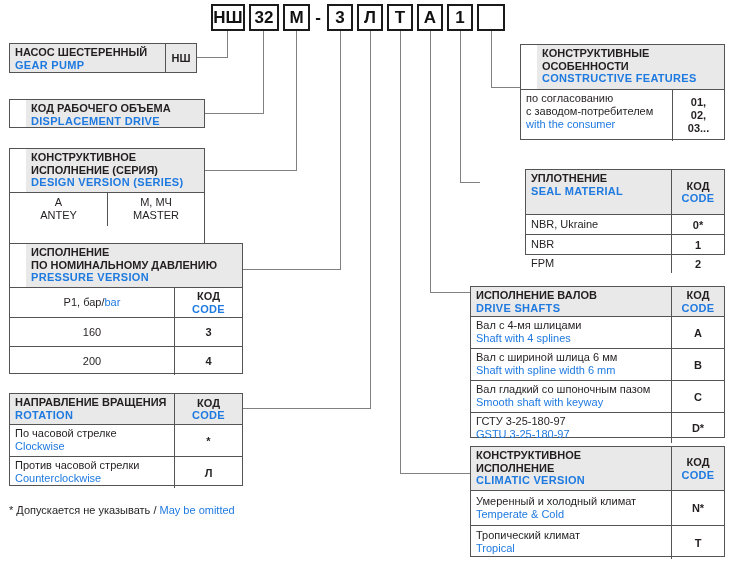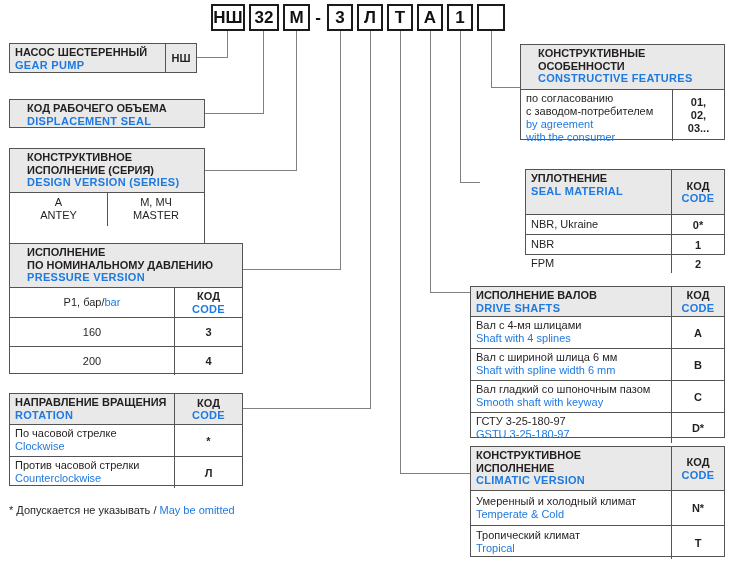--- a/index.html
+++ b/index.html
@@ -60,21 +60,22 @@
   
   .panel {
     position: absolute;
     border: 1px solid #545454;
     box-sizing: border-box;
     background: #ffffff;
   }
   .phead {
     background: #e9e9e9;
     box-sizing: border-box;
-    padding: 2px 5px 3px 17px;
+    padding: 2px 5px 3px 5px;
+    margin-left: 16px;
   }
   .ru {
     color: #231f20;
     font-weight: bold;
     font-size: 11px;
     line-height: 12.5px;
     white-space: nowrap;
   }
   .en {
     color: #1f7ae0;
@@ -275,21 +276,21 @@
         <div class="ru">НАСОС ШЕСТЕРЕННЫЙ</div>
         <div class="en">GEAR PUMP</div>
       </div>
       <div class="nm-code" style="width:31px;">НШ</div>
     </div>
   </div>
 
   <div class="panel" style="left:9px; top:99px; width:196px; height:29px;">
     <div class="phead" style="height:100%;">
       <div class="ru">КОД РАБОЧЕГО ОБЪЕМА</div>
-      <div class="en">DISPLACEMENT SEAL</div>
+      <div class="en">DISPLACEMENT DRIVE</div>
     </div>
   </div>
 
   <div class="panel" style="left:9px; top:148px; width:196px; height:96px;">
     <div class="phead" style="height:43px;">
       <div class="ru">КОНСТРУКТИВНОЕ</div>
       <div class="ru">ИСПОЛНЕНИЕ (СЕРИЯ)</div>
       <div class="en">DESIGN VERSION (SERIES)</div>
     </div>
     <div class="dv-row">
@@ -364,21 +365,20 @@
   <div class="panel" style="left:520px; top:44px; width:205px; height:96px;">
     <div class="phead" style="height:44px;">
       <div class="ru">КОНСТРУКТИВНЫЕ</div>
       <div class="ru">ОСОБЕННОСТИ</div>
       <div class="en">CONSTRUCTIVE FEATURES</div>
     </div>
     <div class="cf-row" style="height:51px;">
       <div class="cf-main">
         <div class="ru-n">по согласованию</div>
         <div class="ru-n">с заводом-потребителем</div>
-        <div class="en-n">by agreement</div>
         <div class="en-n">with the consumer</div>
       </div>
       <div class="cf-code" style="width:52px;">
         <div>01,</div>
         <div>02,</div>
         <div>03...</div>
       </div>
     </div>
   </div>
 

